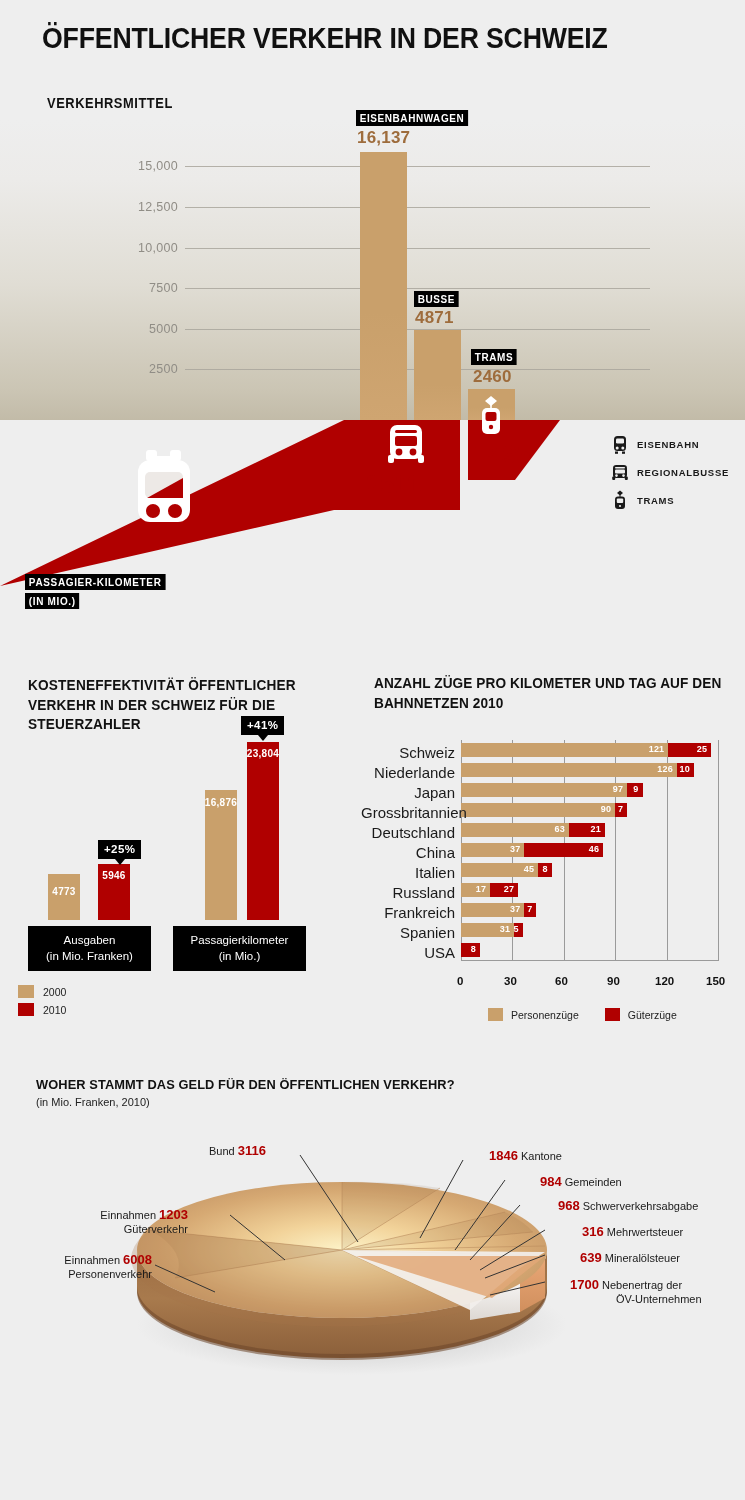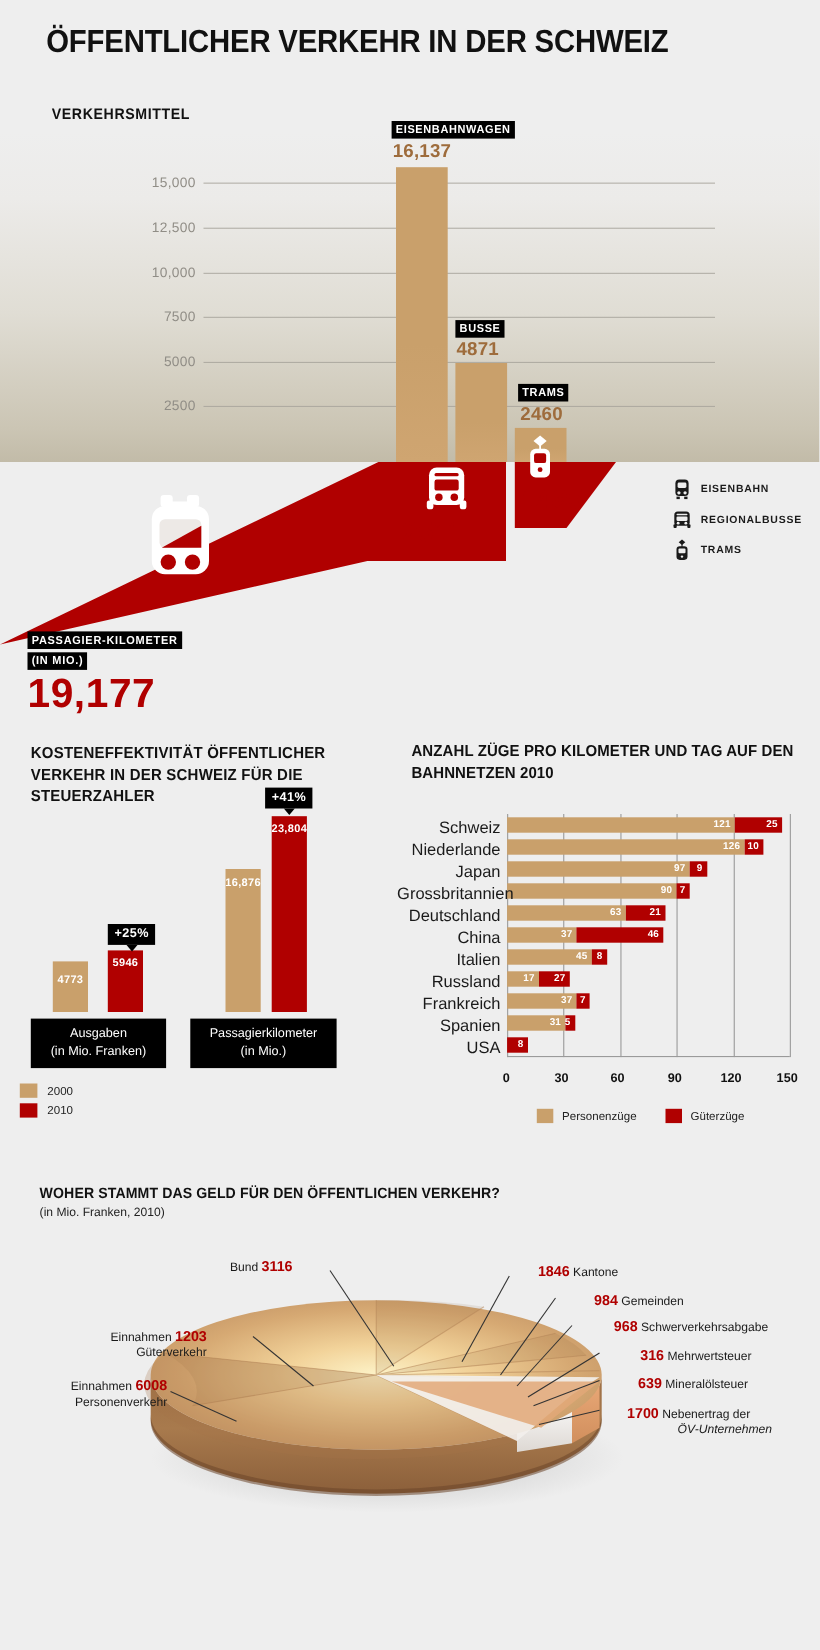--- a/index.html
+++ b/index.html
@@ -295,21 +295,20 @@
           <circle cx="6" cy="16" r="1.1" fill="#eeeeee"></circle>
         </svg>
       </div>
       <div class="tl-text">TRAMS</div>
     </div>
   </div>
 
   <div id="pk-box">
     <div><span class="pk-tag">PASSAGIER-KILOMETER</span></div>
     <div><span class="pk-tag">(IN MIO.)</span></div>
-    <div id="pk-value">19,177</div>
   </div>
 
   <div id="s2-title">KOSTENEFFEKTIVITÄT ÖFFENTLICHER VERKEHR IN DER SCHWEIZ FÜR DIE STEUERZAHLER</div>
 
   <div class="kbar" style="left:48px; top:874px; width:32px; height:46px; background:#C9A06B;"></div>
   <div class="kbar-val" style="left:48px; top:886px; width:32px;">4773</div>
   <div class="kbar" style="left:98px; top:864px; width:32px; height:56px; background:#B00000;"></div>
   <div class="kbar-val" style="left:98px; top:870px; width:32px;">5946</div>
   <div class="pct-badge" style="left:98px; top:840px;">+25%</div>
   <div class="cat-box" style="left:28px; top:926px; width:123px;">
@@ -574,17 +573,17 @@
     <b>316</b>
     <span>Mehrwertsteuer</span>
   </div>
   <div class="pielab" style="left:580px; top:1250px;">
     <b>639</b>
     <span>Mineralölsteuer</span>
   </div>
   <div class="pielab" style="left:570px; top:1277px;">
     <b>1700</b>
     <span>Nebenertrag der</span><br>
-    <span style="margin-left:46px; display:inline-block;font-style:italic;">ÖV-Unternehmen</span>
+    <span style="margin-left:46px; display:inline-block;">ÖV-Unternehmen</span>
   </div>
 
 
 </div>
 
 </body></html>

